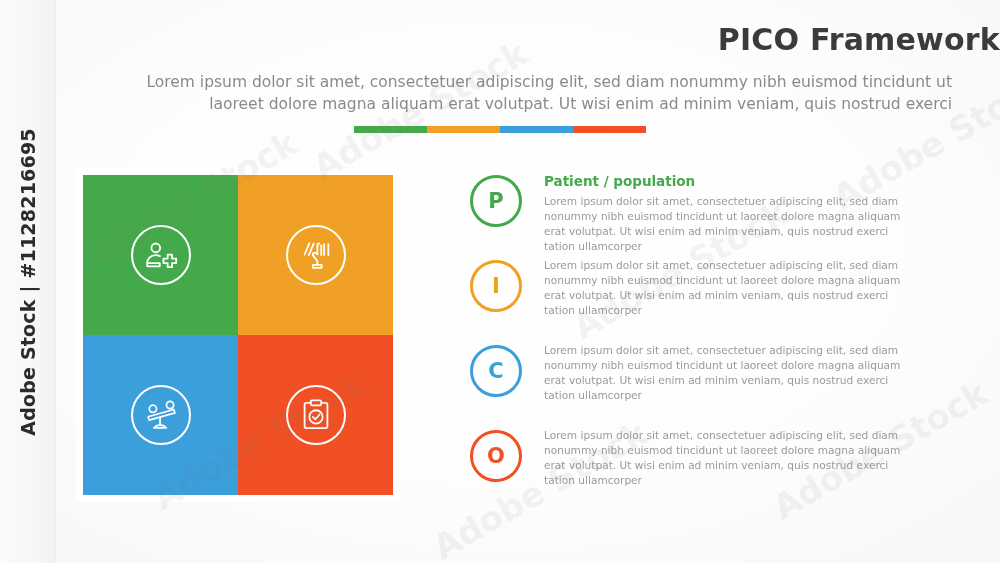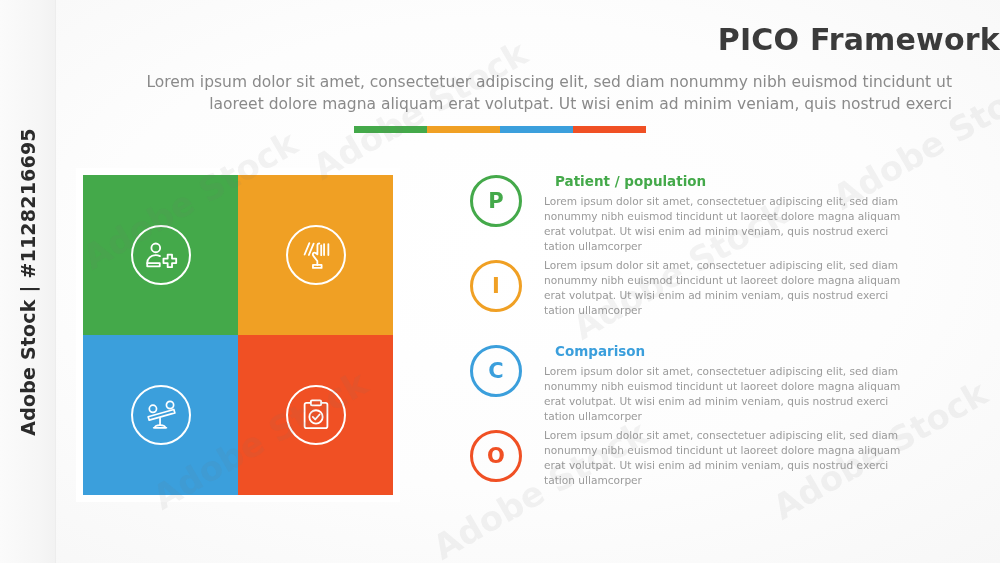--- a/index.html
+++ b/index.html
@@ -164,21 +164,20 @@
   }
   .item-body {
     margin-left: 22px;
     padding-top: 1px;
   }
   .item-title {
     font-size: 13.5px;
     font-weight: bold;
     font-family: "DejaVu Sans", sans-serif;
     margin-bottom: 5px;
-    margin-left: 11px;
   }
   .item-desc {
     font-size: 10.6px;
     line-height: 1.42;
     color: #9a9a9a;
     font-family: "DejaVu Sans", sans-serif;
     width: 375px;
   }
 </style>
 </head>
@@ -268,21 +267,20 @@
       </div>
       <div class="item">
     <div class="badge" style="color:#f0a024">I</div>
     <div class="item-body">
       <div class="item-desc">Lorem ipsum dolor sit amet, consectetuer adipiscing elit, sed diam nonummy nibh euismod tincidunt ut laoreet dolore magna aliquam erat volutpat. Ut wisi enim ad minim veniam, quis nostrud exerci tation ullamcorper</div>
     </div>
       </div>
       <div class="item">
     <div class="badge" style="color:#3b9fdc">C</div>
     <div class="item-body">
-      <div class="item-title" style="color:#3b9fdc">Comparison</div>
       <div class="item-desc">Lorem ipsum dolor sit amet, consectetuer adipiscing elit, sed diam nonummy nibh euismod tincidunt ut laoreet dolore magna aliquam erat volutpat. Ut wisi enim ad minim veniam, quis nostrud exerci tation ullamcorper</div>
     </div>
       </div>
       <div class="item">
     <div class="badge" style="color:#f05024">O</div>
     <div class="item-body">
       <div class="item-desc">Lorem ipsum dolor sit amet, consectetuer adipiscing elit, sed diam nonummy nibh euismod tincidunt ut laoreet dolore magna aliquam erat volutpat. Ut wisi enim ad minim veniam, quis nostrud exerci tation ullamcorper</div>
     </div>
       </div>
     </div>

